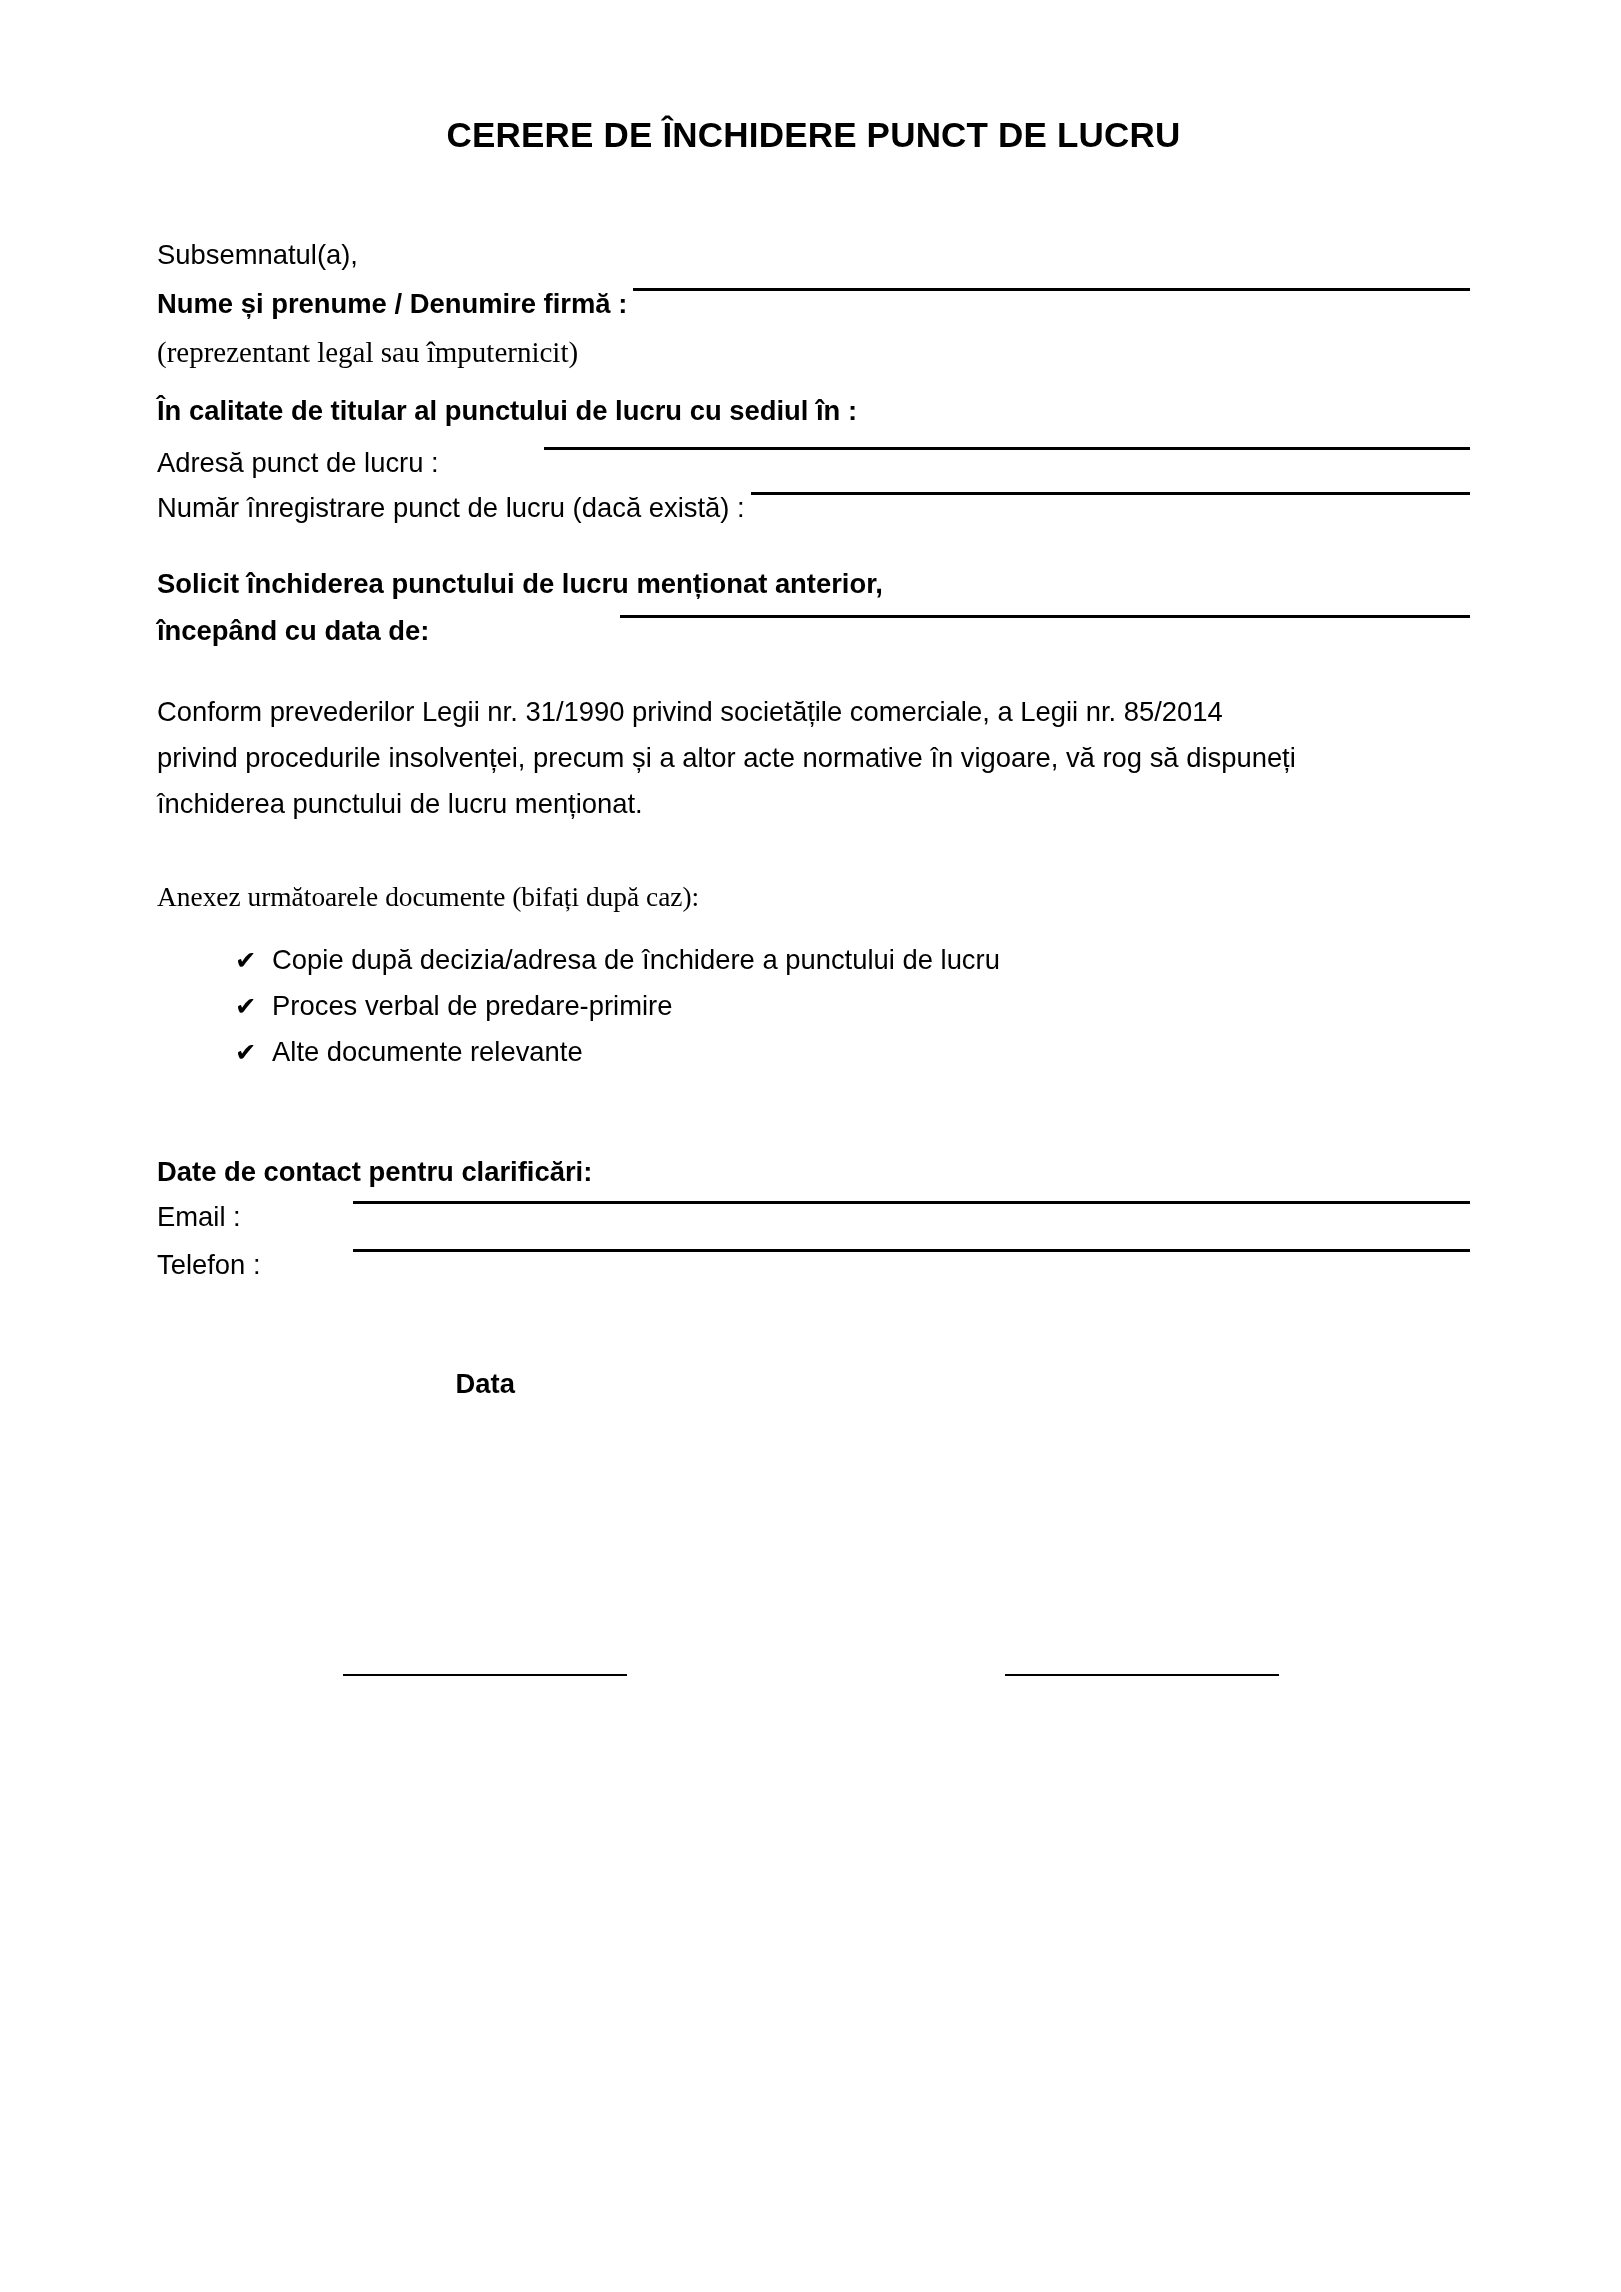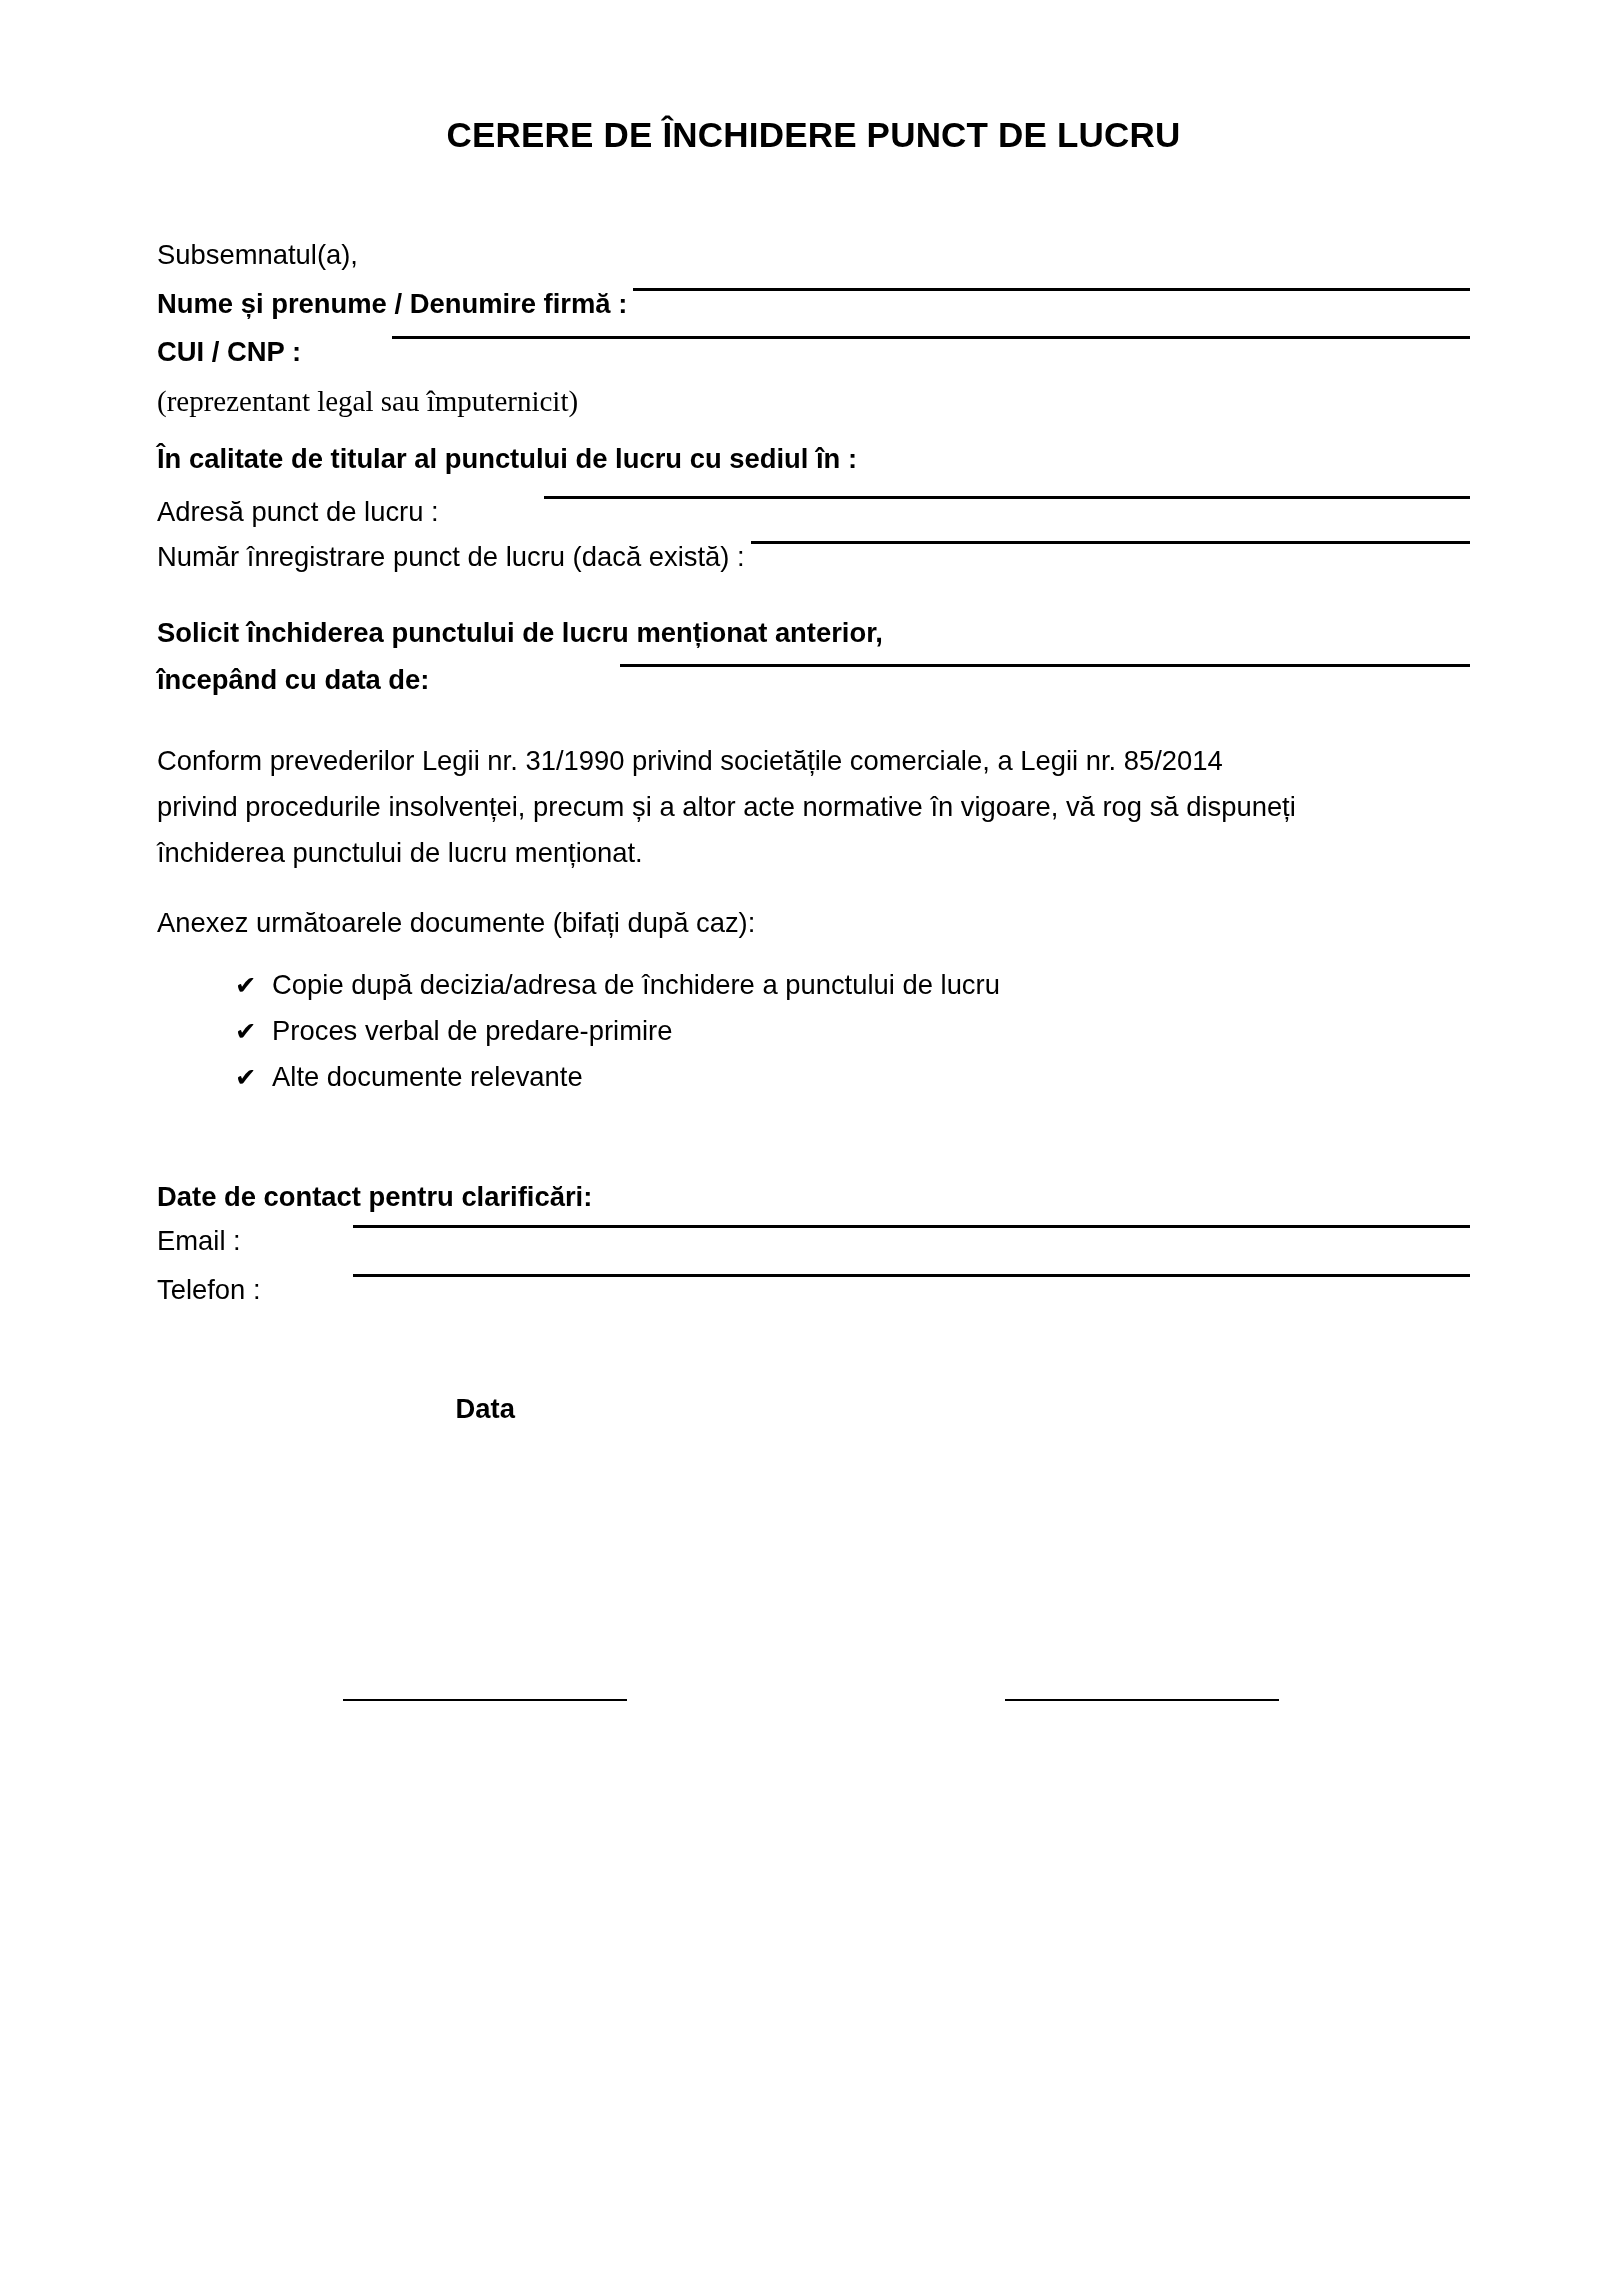--- a/index.html
+++ b/index.html
@@ -57,21 +57,21 @@
   }
   .h-calitate { margin-top: 25.5px; }
   .row-adresa { margin-top: 17.6px; }
   .row-numar  { margin-top: 9.8px; }
   .h-solicit  { margin-top: 41px; }
   .row-incepand { margin-top: 11.8px; }
 
   .paragraph { margin-top: 41px; }
   .paragraph .pline { line-height: 46px; white-space: nowrap; }
 
-  .h-anexez { margin-top: 29px; }
+  .h-anexez { margin-top: 53px; font-family: Liberation Serif, serif; }
 
   .checklist { margin-top: 27.4px; padding-left: 78px; }
   .check-item { line-height: 35px; margin-bottom: 9.8px; display: flex; align-items: baseline; }
   .check-glyph { margin-right: 15.7px; font-size: 25.5px; }
 
   .h-contact { margin-top: 84px; }
   .row-telefon { margin-top: 13.7px; }
   .row-email   { margin-top: 9.8px; }
 
   .sig-headers { margin-top: 84px; display: flex; }
@@ -90,24 +90,20 @@
 
   <div class="title">CERERE DE ÎNCHIDERE PUNCT DE LUCRU</div>
 
   <div class="line-plain subsemnatul">Subsemnatul(a),</div>
 
   <div class="frow row-nume">
     <span class="lbl bold">Nume și prenume / Denumire firmă :</span>
     <span class="fill gap6"></span>
   </div>
 
-  <div class="frow row-cui">
-    <span class="lbl bold w240">CUI / CNP :</span>
-    <span class="fill"></span>
-  </div>
 
   <div class="note">(reprezentant legal sau împuternicit)</div>
 
   <div class="line-plain bold h-calitate">În calitate de titular al punctului de lucru cu sediul în :</div>
 
   <div class="frow row-adresa">
     <span class="lbl w395">Adresă punct de lucru :</span>
     <span class="fill"></span>
   </div>
 

